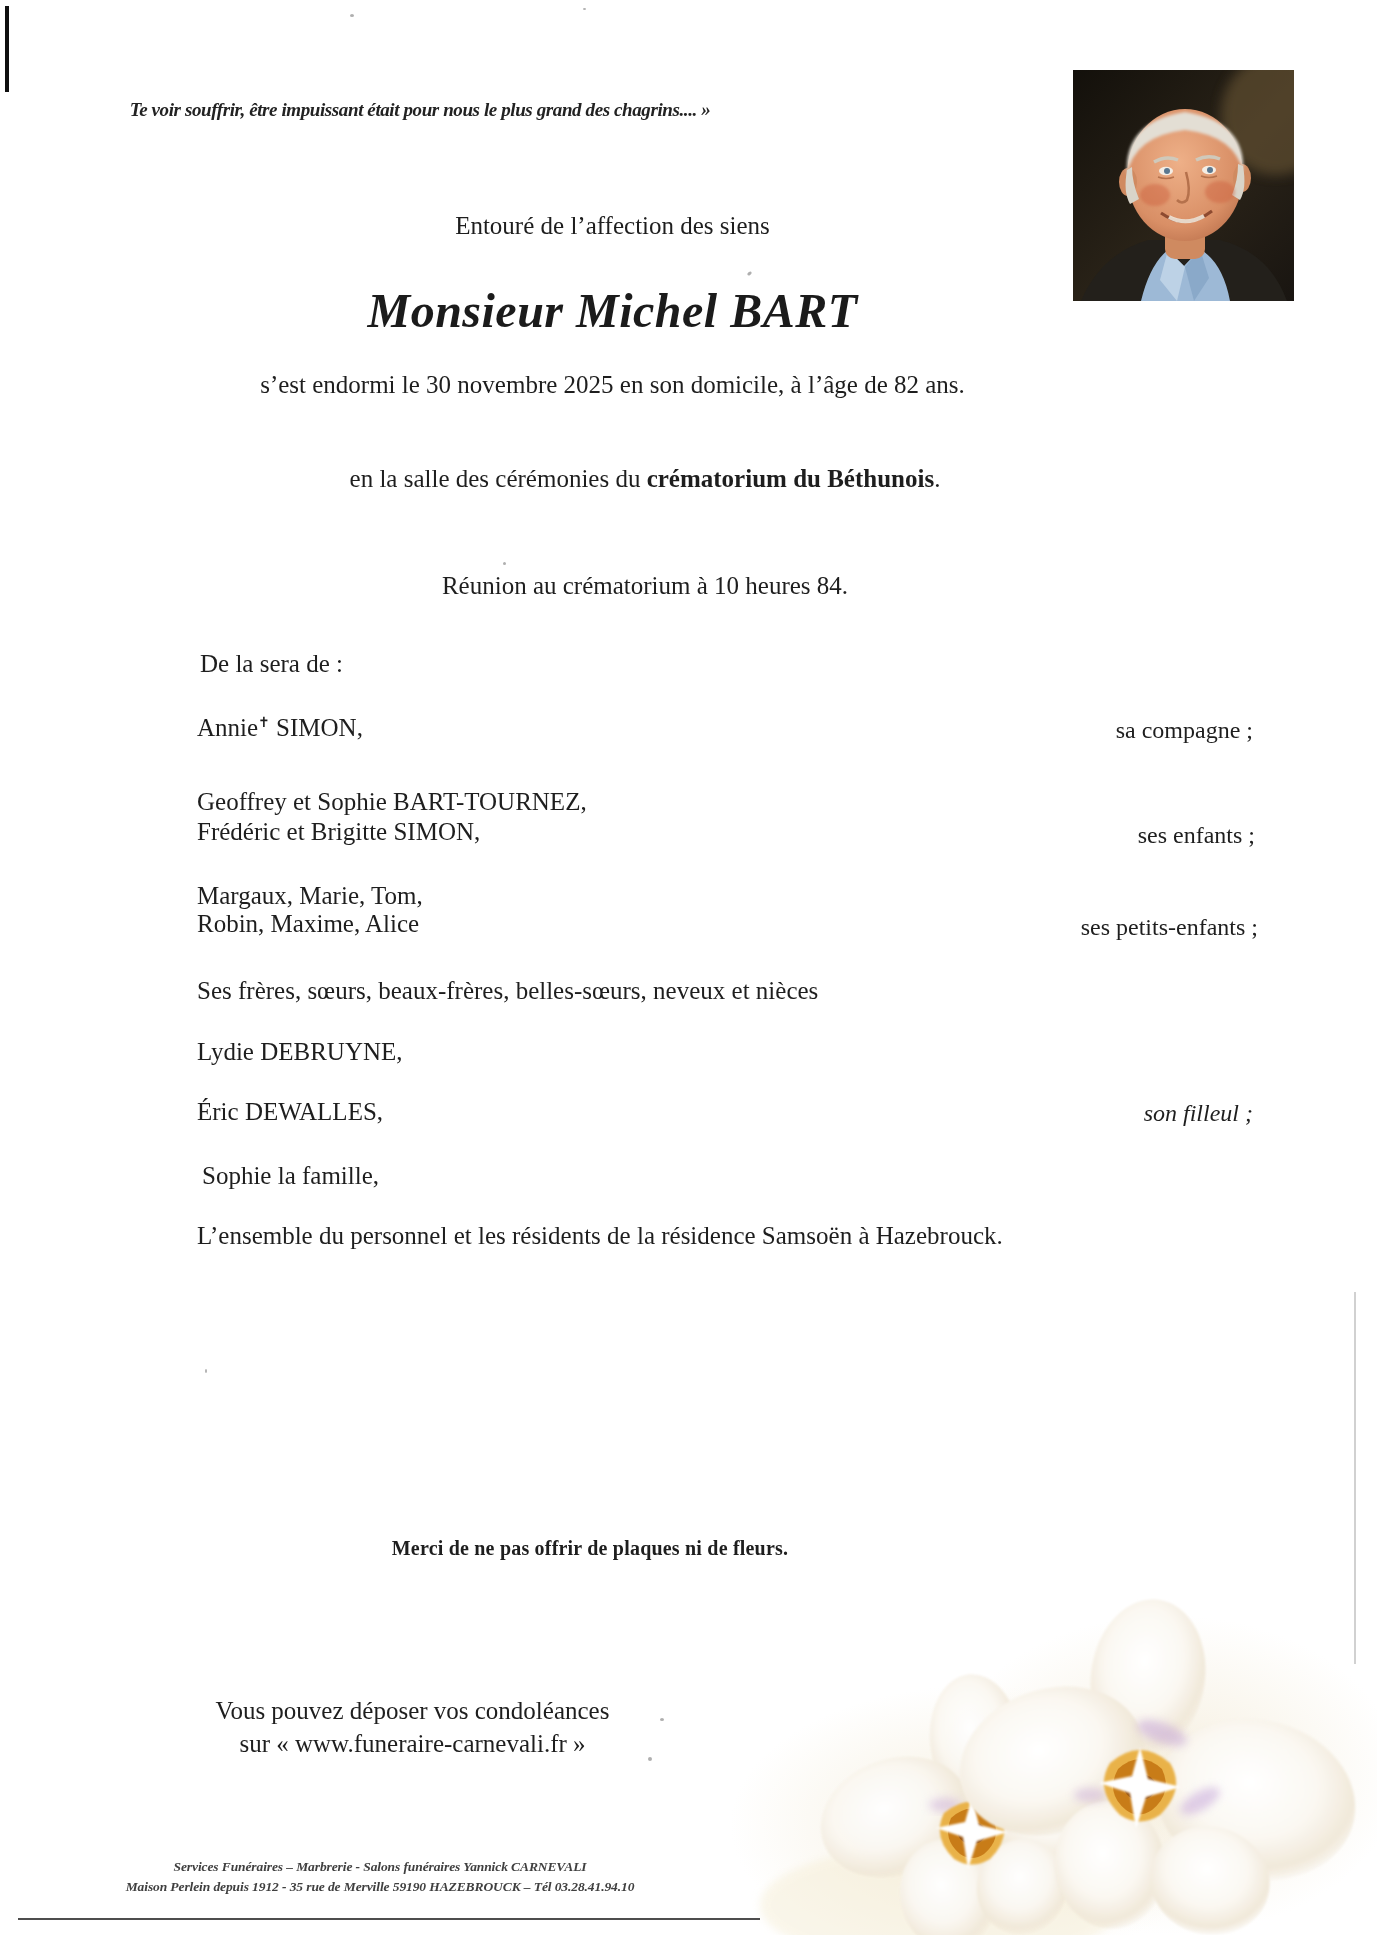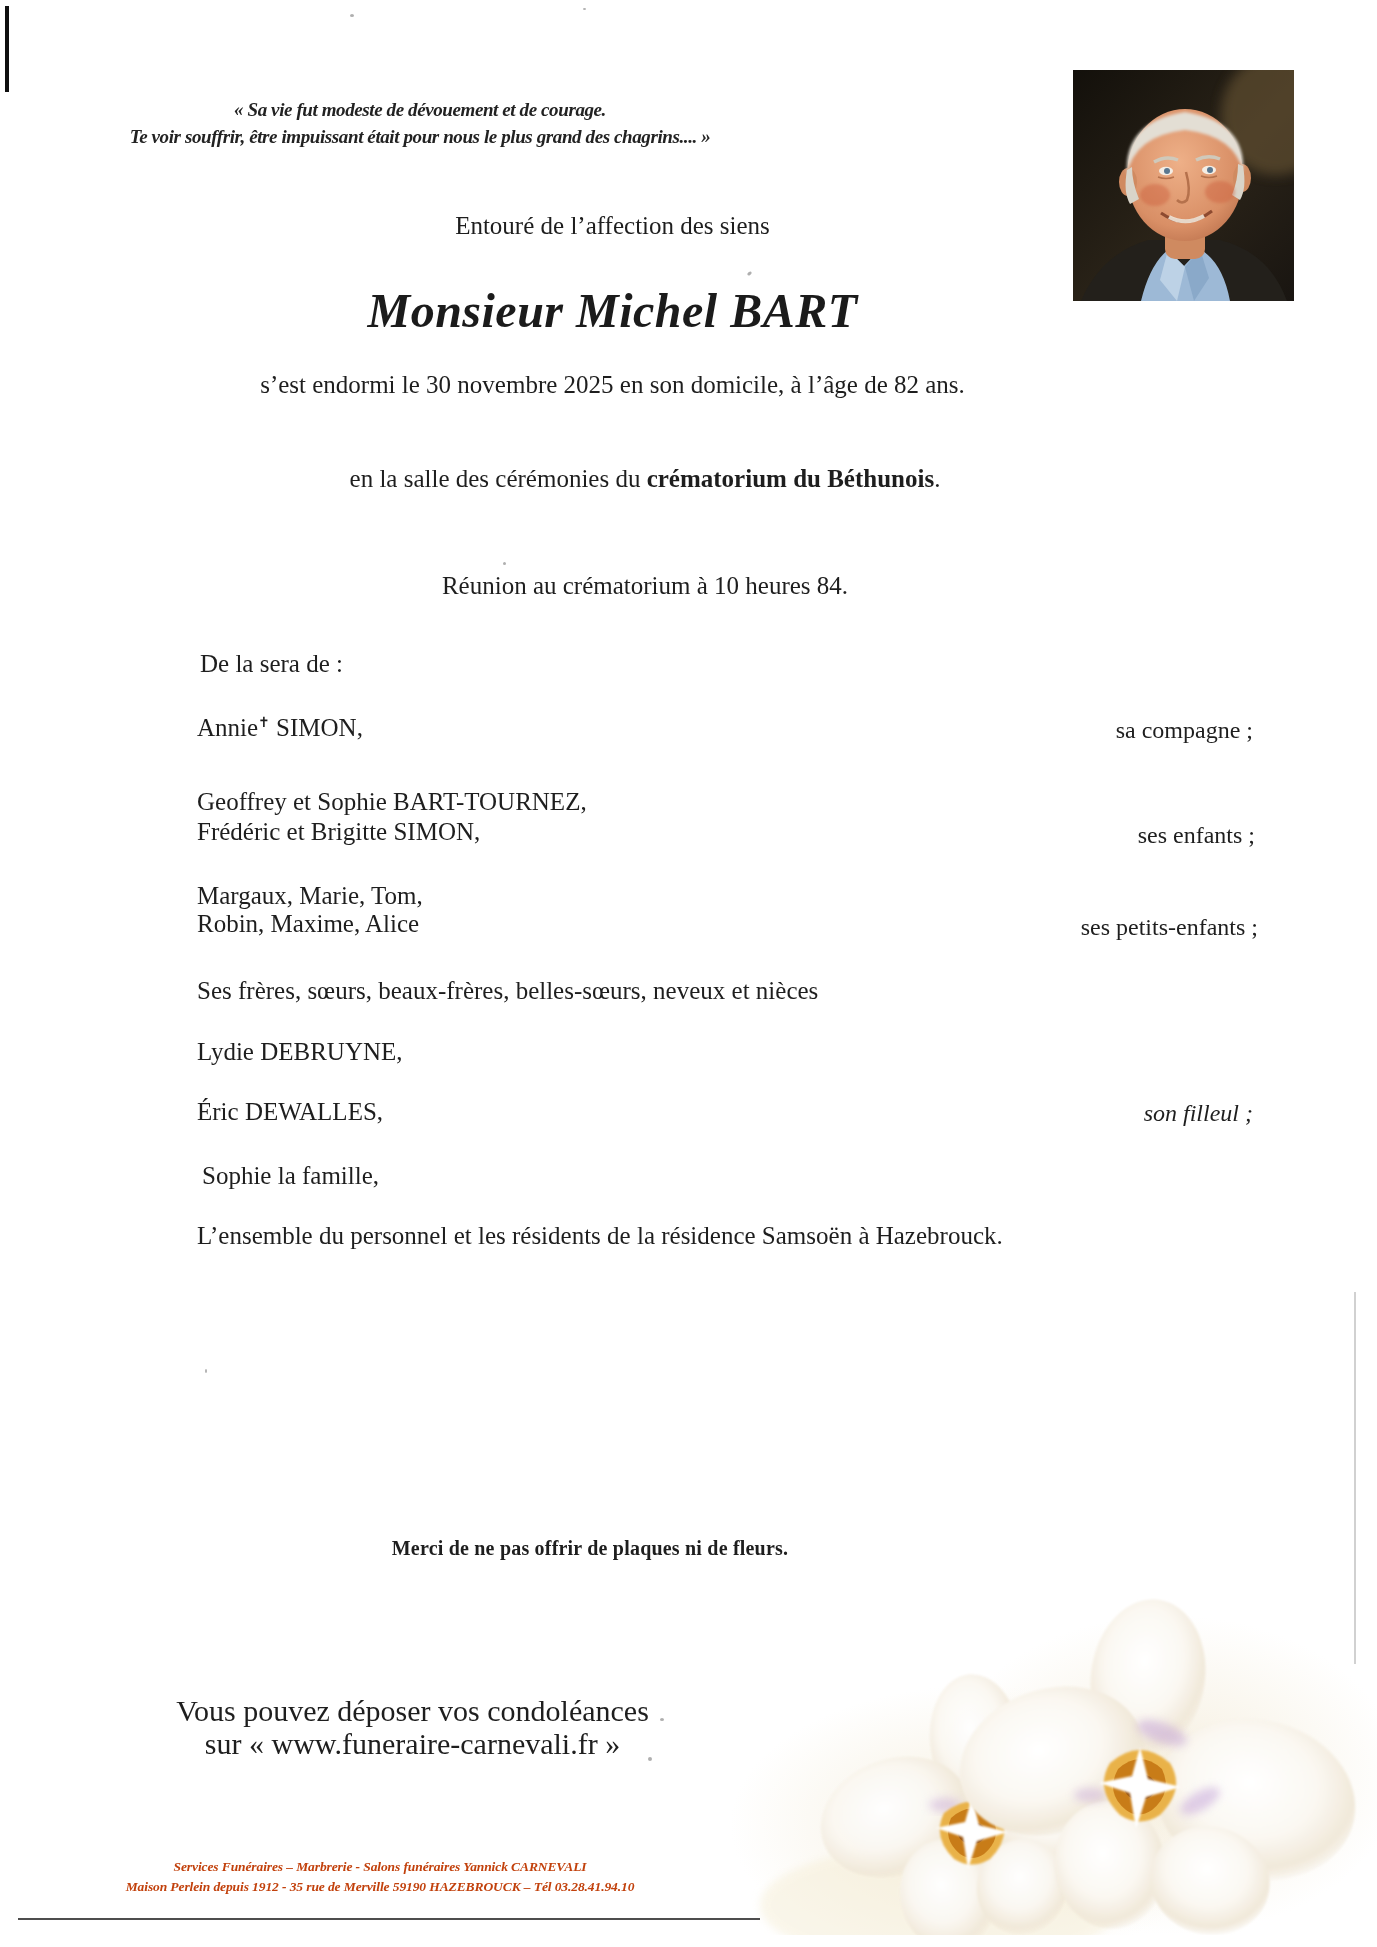--- a/index.html
+++ b/index.html
@@ -18,24 +18,24 @@
   .intro{font-size:25px;}
   .title{
     font-size:48px;font-weight:bold;font-style:italic;letter-spacing:.5px;
     margin:0;color:#1b1b1b;
   }
   .body-line{font-size:25px;}
   .family-name{font-size:25px;}
   .relation{font-size:24px;}
   .attente{font-size:25px;line-height:32px;}
   .merci{font-size:20px;font-weight:bold;letter-spacing:.2px;}
-  .condoleances{font-size:30px;line-height:33px;}
+  .condoleances{font-size:25px;line-height:33px;}
   .footer{
     font-size:13.5px;font-weight:bold;font-style:italic;line-height:20px;
-    color:#c2410c;letter-spacing:-0.1px;
+    color:#404040;letter-spacing:-0.1px;
   }
   .footer-rule{position:absolute;left:18px;top:1918px;width:742px;height:2px;background:#4d4d4d;}
 
   
   .mark-topleft{position:absolute;left:5px;top:6px;width:4px;height:86px;background:#101010;}
   .edge-line-right{position:absolute;left:1354px;top:1292px;width:2px;height:372px;background:#b9b9b9;opacity:.65;}
   .speck{position:absolute;background:#9b9b9b;border-radius:50%;opacity:.8;}
 
   .photo{position:absolute;left:1073px;top:70px;width:221px;height:231px;}
   .orchids{position:absolute;left:690px;top:1565px;width:690px;height:370px;}
@@ -50,21 +50,20 @@
   <div class="edge-line-right"></div>
   <div class="speck" style="left:350px;top:14px;width:4px;height:3px;"></div>
   <div class="speck" style="left:583px;top:8px;width:3px;height:2px;"></div>
   <div class="speck" style="left:747px;top:272px;width:5px;height:3px;transform:rotate(-40deg);"></div>
   <div class="speck" style="left:503px;top:562px;width:3px;height:3px;"></div>
   <div class="speck" style="left:205px;top:1369px;width:2px;height:4px;"></div>
   <div class="speck" style="left:660px;top:1718px;width:4px;height:3px;"></div>
   <div class="speck" style="left:648px;top:1757px;width:4px;height:4px;"></div>
 
   <div class="abs quote center-text" style="left:110px;top:96px;width:620px;">
-    <div>« Sa vie fut modeste de dévouement et de courage.</div>
     <div>Te voir souffrir, être impuissant était pour nous le plus grand des chagrins.... »</div>
   </div>
 
   <svg class="photo" viewBox="0 0 221 231" aria-hidden="true">
     <defs>
       <linearGradient id="pbg" x1="0" y1="0" x2="1" y2="1">
         <stop offset="0%" stop-color="#13100b"></stop>
         <stop offset="55%" stop-color="#2a2318"></stop>
         <stop offset="100%" stop-color="#191511"></stop>
       </linearGradient>

